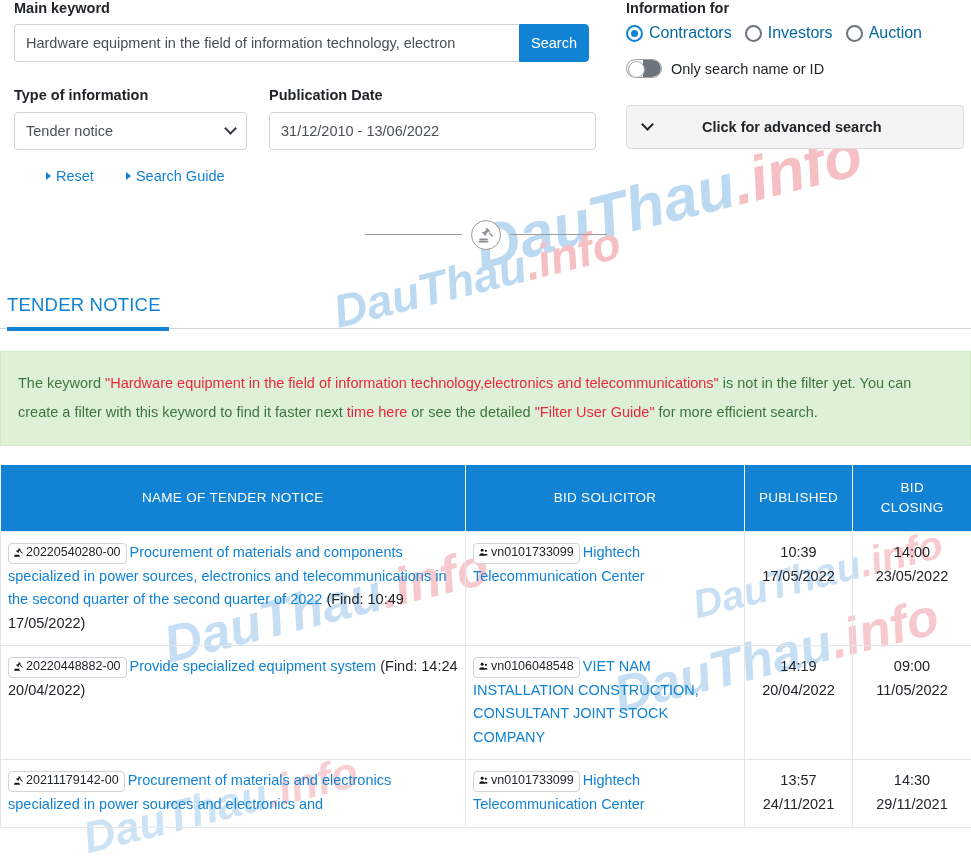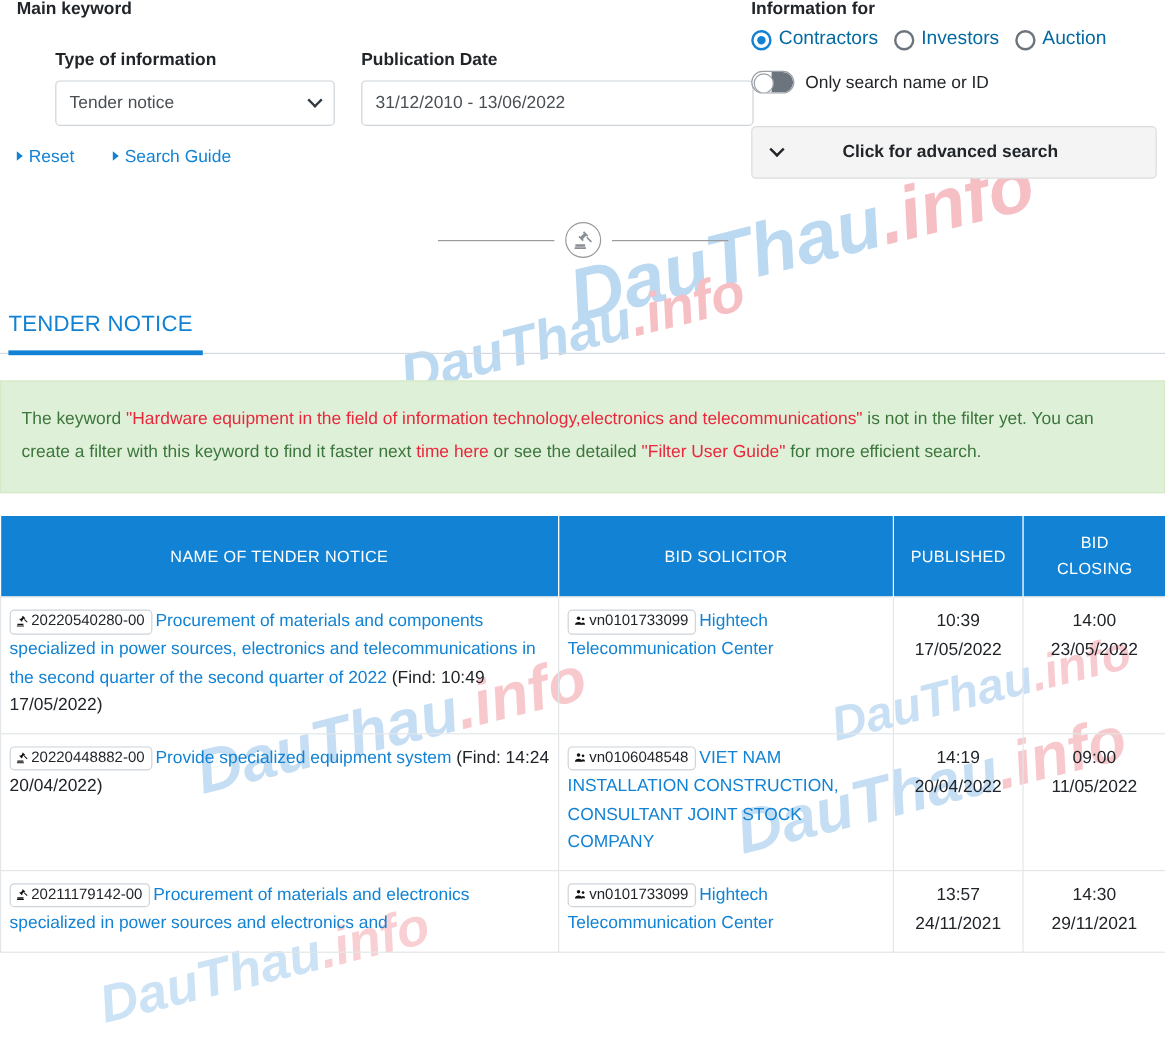--- a/index.html
+++ b/index.html
@@ -97,37 +97,37 @@
     background:#6c757d; border-radius: 0 10px 10px 0;
   }
   .toggle::after {
     content: ""; position: absolute;
     left: 1px; top: 1px; width: 15px; height: 15px;
     border-radius: 50%; background: #fff; border:1px solid #9aa0a6;
   }
   .toggle-lbl { font-size: 14.5px; margin-left: 9px; color: #212529; }
 
   
-  .sub-row { display: flex; margin-top: 25px; margin-left: 32px; }
+  .sub-row { display: flex; margin-top: 25px; }
   .sel-wrap { width: 233px; position: relative; }
   .sel-box {
     height: 38px; border: 1px solid #ced4da; border-radius: 4px;
     background: #fff; display: flex; align-items: center;
     padding: 0 11px; font-size: 14.5px; color: #4a4f54; cursor: pointer;
   }
   .chev {
     position: absolute; right: 12px; top: 50%;
     width: 9px; height: 9px; margin-top: -7px;
     border-right: 2px solid #343a40; border-bottom: 2px solid #343a40;
     transform: rotate(45deg); pointer-events: none;
   }
   .date-wrap { width: 327px; margin-left: 22px; }
 
   
-  .links { margin-top: 18px; display: flex; align-items: flex-end; }
+  .links { margin-top: 18px; display: flex; align-items: flex-end; margin-left: 32px; }
   .lnk { font-size: 14.5px; color: #1283d4; cursor: pointer; margin-right: 32px; white-space: nowrap; }
   .lnk.red { color: #e8283c; margin-right: 0; }
   .caret {
     display: inline-block; width: 0; height: 0;
     border-left: 5px solid currentColor;
     border-top: 4px solid transparent;
     border-bottom: 4px solid transparent;
     margin-right: 5px; vertical-align: 1px;
   }
 
@@ -269,20 +269,24 @@
 </div>
 <div class="wm" style="left:80px; top:780px; font-size:44px; transform:rotate(-14deg); opacity:.75;">
   <span class="b">DauThau</span><span class="r">.info</span>
 </div>
 
 <div class="panel">
   <div class="row">
 
     <div class="col-left">
       <div class="fld-label">Main keyword</div>
+      <div class="search-group">
+        <input class="search-input" type="text" value="Hardware equipment in the field of information technology, electron" style="">
+        <button class="search-btn">Search</button>
+      </div>
 
       <div class="sub-row">
         <div>
           <div class="fld-label">Type of information</div>
           <div class="sel-wrap">
             <div class="sel-box">
                 <span>Tender notice</span>
               </div>
             <span class="chev"></span>
           </div>

